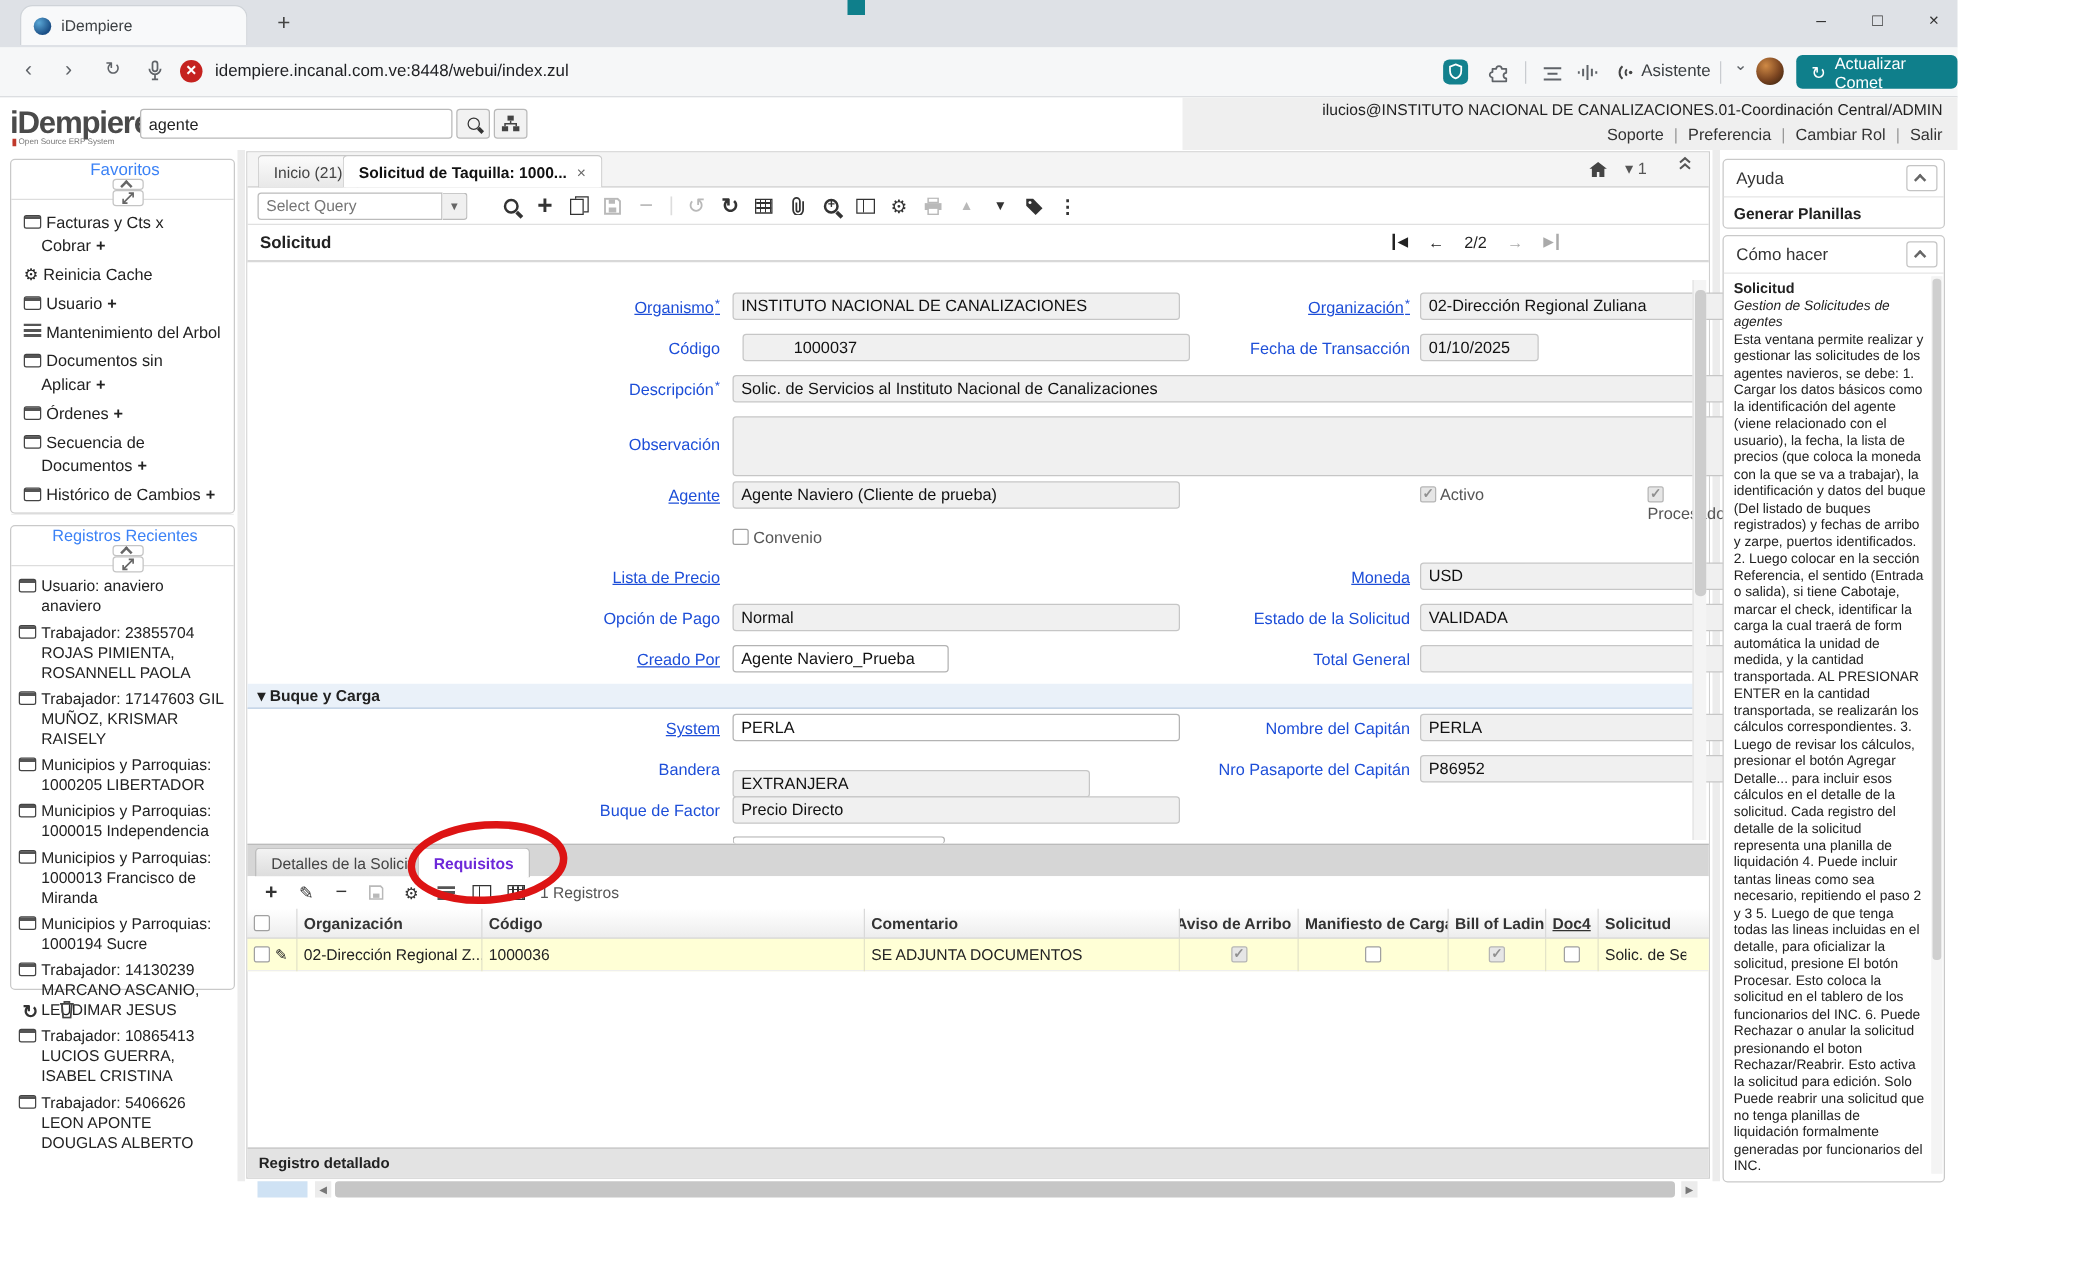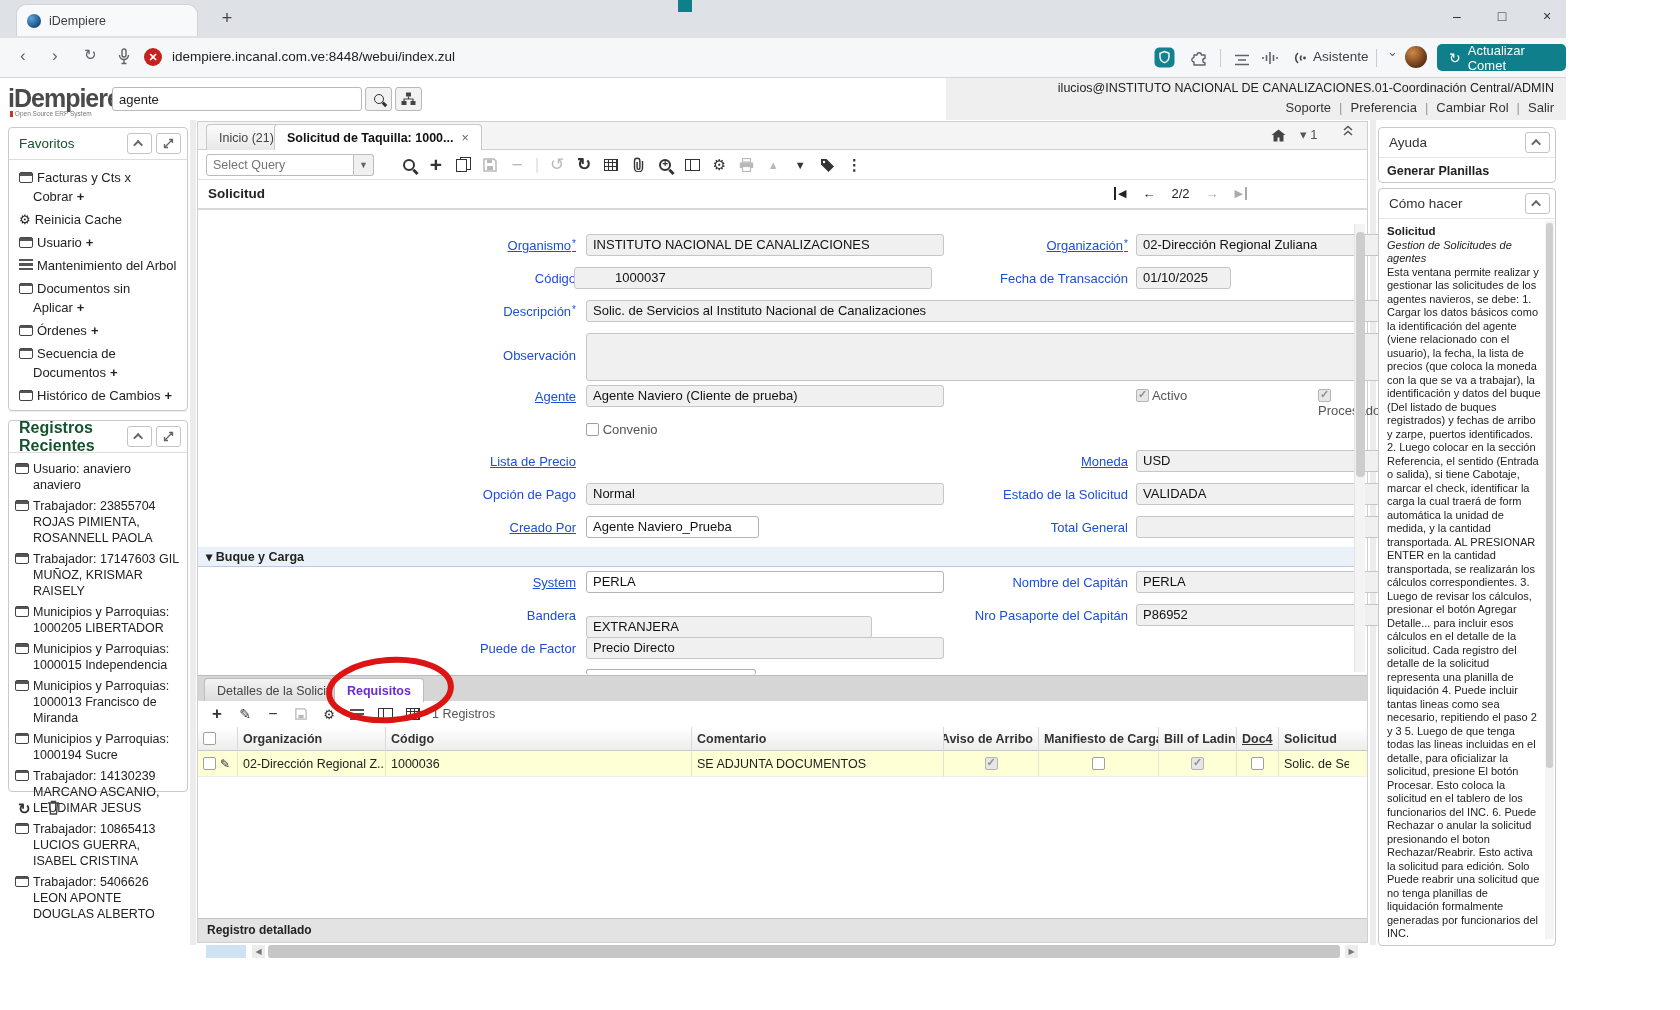--- a/index.html
+++ b/index.html
@@ -32,21 +32,21 @@
   .sbtn { position:absolute; top:9px; width:27px; height:24px; border:1px solid #b9b9b9; background:#f2f2f2; border-radius:3px; display:flex; align-items:center; justify-content:center; }
   .headgrey { position:absolute; left:946px; top:0; width:620px; height:42px; background:#efefef; }
   .uctx { position:absolute; right:12px; top:3px; font-size:12.5px; color:#222; white-space:nowrap; }
   .ulinks { position:absolute; right:12px; top:22px; font-size:13px; color:#333; }
   .ulinks span.lk { cursor:pointer; }
   .ulinks span.sep { color:#999; margin:0 8px; }
 
   
   .gutter { position:absolute; top:120px; width:6px; height:825px; background:#ececec; }
   .card { position:absolute; background:#fff; border:1px solid #c9c9c9; border-radius:4px; }
-  .cardhead { height:32px; border-bottom:1px solid #ddd; display:flex; align-items:center; padding:0 6px 0 10px; font-size:13.5px; color:#14532d; }
+  .cardhead { height:32px; border-bottom:1px solid #ddd; display:flex; align-items:center; padding:0 6px 0 10px; font-size:13.5px; color:#3b82f6;flex-direction:column; }
   .cardhead .ttl { flex:1; }
   .minibtn { width:25px; height:21px; border:1px solid #c4c4c4; border-radius:3px; background:#fff; display:flex; align-items:center; justify-content:center; margin-left:4px; }
   .favlist { padding:6px 4px 4px 8px; font-size:13px; color:#222; }
   .favitem { padding:2px 2px 2px 16px; text-indent:-14px; line-height:19px; }
   .w-ico { display:inline-block; width:14px; height:11px; border:1px solid #444; border-radius:2px; background:linear-gradient(#555 0 2.5px, #fff 2.5px), repeating-linear-gradient(0deg,#fff 0 2px,#bbb 2px 3px); vertical-align:-1px; margin-right:4px; }
   .plus { font-weight:bold; color:#222; margin-left:4px; }
   .favtools { display:flex; gap:16px; padding:7px 10px; border-top:1px solid #eee; align-items:center; }
   .reclist { padding:6px 4px 6px 6px; font-size:12.5px; color:#222; }
   .recitem { padding:2px 2px 3px 18px; text-indent:-18px; line-height:16px; }
   .sidetools { position:absolute; left:18px; top:800px; display:flex; gap:16px; }
@@ -255,21 +255,21 @@
           </svg></span>
       <span><svg width="14" height="14" viewBox="0 0 14 14">
             <circle cx="7" cy="7" r="6" fill="#333"></circle>
             <path d="M4 8.5c1-2 3-2.5 4.5-2.3V4.5L11.5 7 8.5 9.5V7.8C6.8 7.6 5.2 8 4 8.5z" fill="#fff"></path>
           </svg></span>
     </div>
   </div>
 
   <div class="card" style="left:8px; top:420px; width:180px; height:372px;">
     <div class="cardhead">
-      <span class="ttl" style="font-weight:bold; font-size:16px;">Registros Recientes</span>
+      <span class="ttl" style="font-weight:normal; font-size:13px;">Registros Recientes</span>
       <span class="minibtn">
           <span class="chevU"></span>
         </span>
       <span class="minibtn">
           <svg width="11" height="11" viewBox="0 0 11 11">
             <path d="M1.5 9.5l8-8M6 1.5h3.5V5M5 9.5H1.5V6" fill="none" stroke="#666" stroke-width="1.3"></path>
           </svg>
         </span>
     </div>
     <div class="reclist">
@@ -378,21 +378,21 @@
       </div>
     </div>
 
     <div class="formarea">
       <div class="flabel lnk req" style="left:208px; top:28px;">Organismo</div>
       <div class="ffield" style="left:388px; top:24px; width:358px;">INSTITUTO NACIONAL DE CANALIZACIONES</div>
       <div class="flabel lnk req" style="left:760px; top:28px;">Organización</div>
       <div class="ffield" style="left:938px; top:24px; width:358px;">02-Dirección Regional Zuliana</div>
 
       <div class="flabel" style="left:208px; top:61px;">Código</div>
-      <div class="ffield" style="left:376px; top:57px; width:358px;padding-left:40px;">1000037</div>
+      <div class="ffield" style="left:396px; top:57px; width:358px;padding-left:40px;">1000037</div>
       <div class="flabel" style="left:760px; top:61px;">Fecha de Transacción</div>
       <div class="ffield" style="left:938px; top:57px; width:95px;">01/10/2025</div>
 
       <div class="flabel req" style="left:208px; top:94px;">Descripción</div>
       <div class="ffield" style="left:388px; top:90px; width:908px;">Solic. de Servicios al Instituto Nacional de Canalizaciones</div>
 
       <div class="flabel" style="left:208px; top:138px;">Observación</div>
       <div class="ffield" style="left:388px; top:123px; width:908px; height:48px;"></div>
 
       <div class="flabel lnk" style="left:208px; top:179px;">Agente</div>
@@ -421,21 +421,21 @@
       <div class="flabel lnk" style="left:208px; top:365px;">System</div>
       <div class="ffield white" style="left:388px; top:361px; width:358px;">PERLA</div>
       <div class="flabel" style="left:760px; top:365px;">Nombre del Capitán</div>
       <div class="ffield" style="left:938px; top:361px; width:358px;">PERLA</div>
 
       <div class="flabel" style="left:208px; top:398px;">Bandera</div>
       <div class="ffield" style="left:388px; top:406px; width:286px;">EXTRANJERA</div>
       <div class="flabel" style="left:760px; top:398px;">Nro Pasaporte del Capitán</div>
       <div class="ffield" style="left:938px; top:394px; width:358px;">P86952</div>
 
-      <div class="flabel" style="left:208px; top:431px;">Puede de Factor</div>
+      <div class="flabel" style="left:208px; top:431px;">Buque de Factor</div>
       <div class="ffield" style="left:388px; top:427px; width:358px;">Precio Directo</div>
       <div class="ffield white" style="left:388px; top:459px; width:170px; height:6px; border-bottom:none;"></div>
       <div class="ffield" style="left:1215px; top:459px; width:120px; height:6px; border-bottom:none;"></div>
 
       <div class="vsb">
           <div class="thumb" style="top:8px; height:245px;"></div>
         </div>
     </div>
 
     <div class="dtabs">

